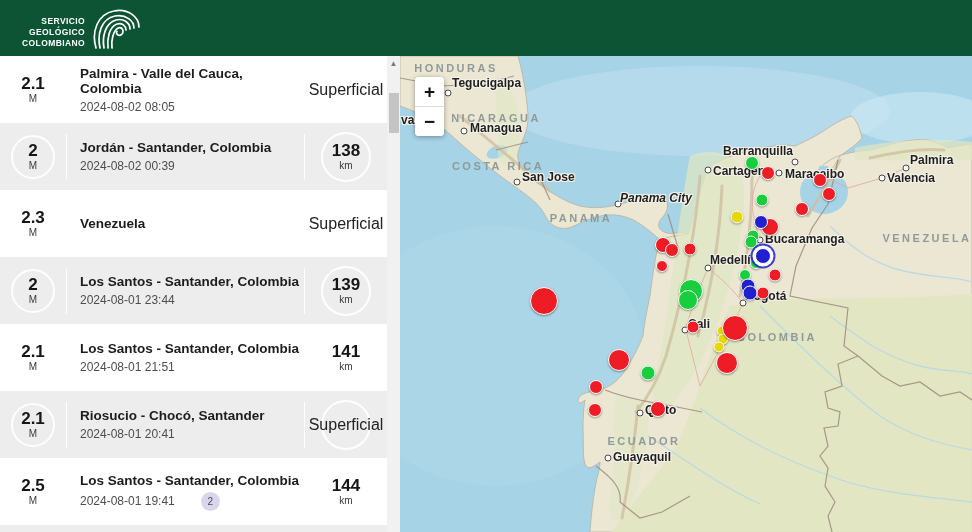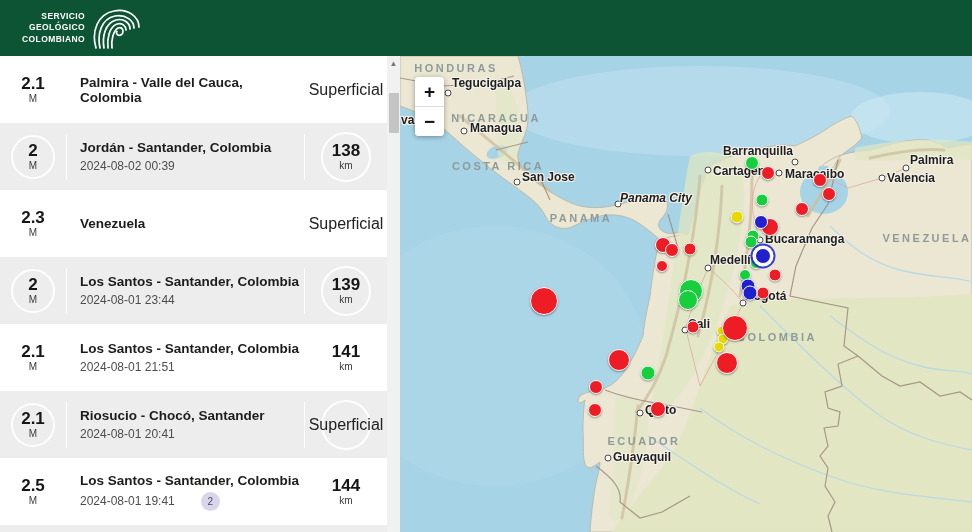--- a/index.html
+++ b/index.html
@@ -2,21 +2,21 @@
 <html><head>
 <meta charset="utf-8">
 <style>
   * { margin:0; padding:0; box-sizing:border-box; }
   html,body { width:972px; height:532px; overflow:hidden; }
   body { font-family:"Liberation Sans", sans-serif; background:#fff; }
   .app { position:relative; width:972px; height:532px; overflow:hidden; }
 
   
   header { position:absolute; left:0; top:0; width:972px; height:56px; background:#0d5434; z-index:50; }
-  .brand { position:absolute; left:22px; top:7px; display:flex; align-items:center; gap:4px; }
+  .brand { position:absolute; left:22px; top:7px; display:flex; align-items:flex-end; gap:4px; }
   .brand-text { text-align:right; color:#fff; font-size:8.5px; font-weight:bold; letter-spacing:.4px; line-height:1.3; }
   .logo-svg { display:block; }
 
   
   .sidebar { position:absolute; left:0; top:56px; width:387px; height:476px; background:#fff; }
   .row { height:67px; display:flex; align-items:center; background:#fff; position:relative; }
   .row.alt { background:#ededed; }
   .magcol { width:66px; display:flex; justify-content:center; }
   .circle { border-radius:50%; border:2px solid rgba(255,255,255,.95); display:flex; flex-direction:column; align-items:center; justify-content:center; }
   .mag-circle { width:44px; height:44px; }
@@ -83,20 +83,23 @@
     <div class="row superficial">
       <div class="magcol">
           <div class="circle mag-circle">
         <span class="mag-num">2.1</span>
         <span class="mag-unit">M</span>
           </div>
         </div>
       <div class="vline"></div>
       <div class="info">
           <div class="loc">Palmira - Valle del Cauca, Colombia</div>
+        <div class="dateline">
+            <span class="date">2024-08-02 08:05</span>
+          </div>
         </div>
       <div class="vline"></div>
       <div class="depthcol">
           <div class="circle depth-circle">
         <span class="depth-num">Superficial</span>
           </div>
         </div>
     </div>
 
     <div class="row alt">

